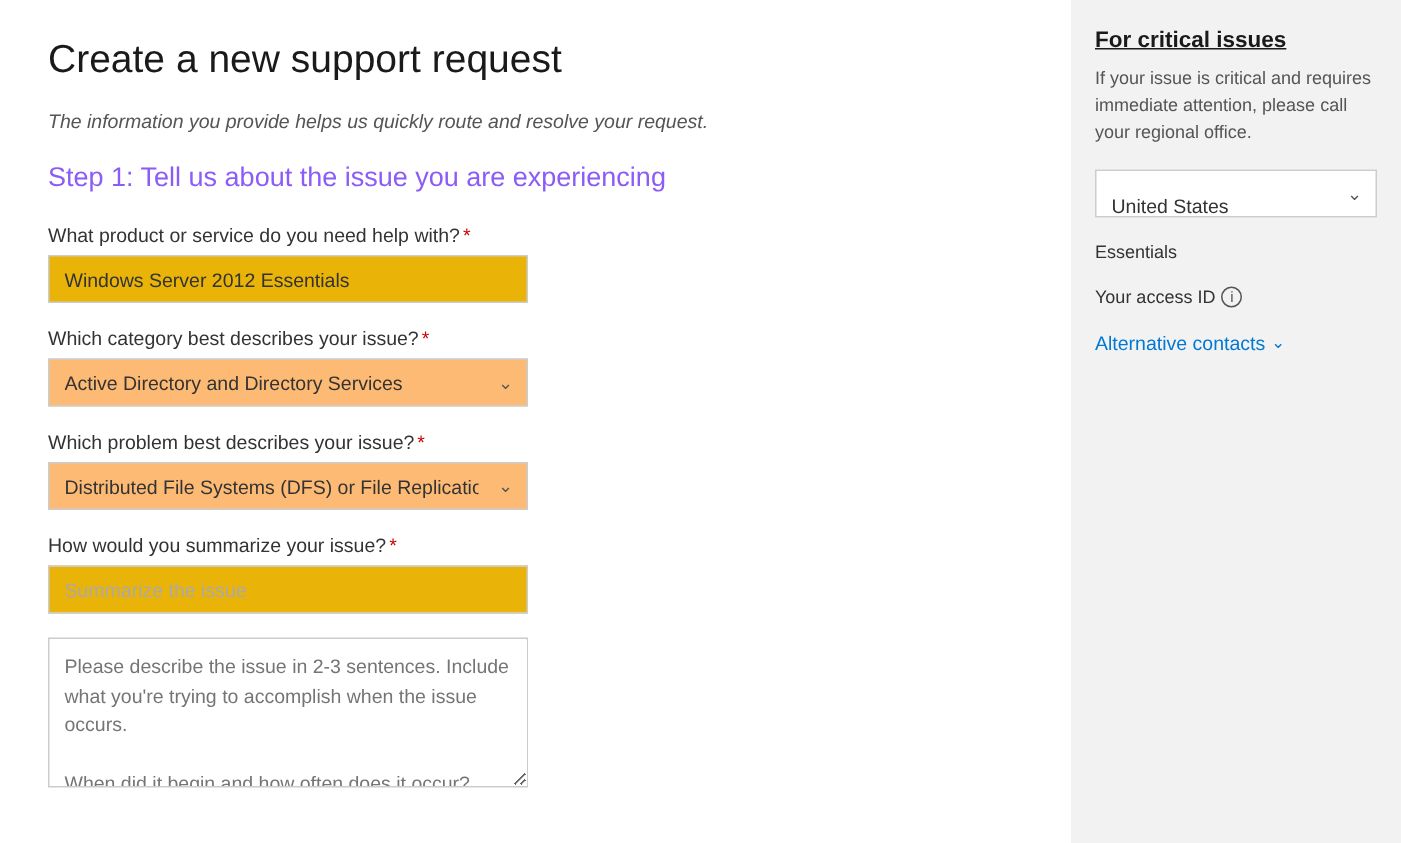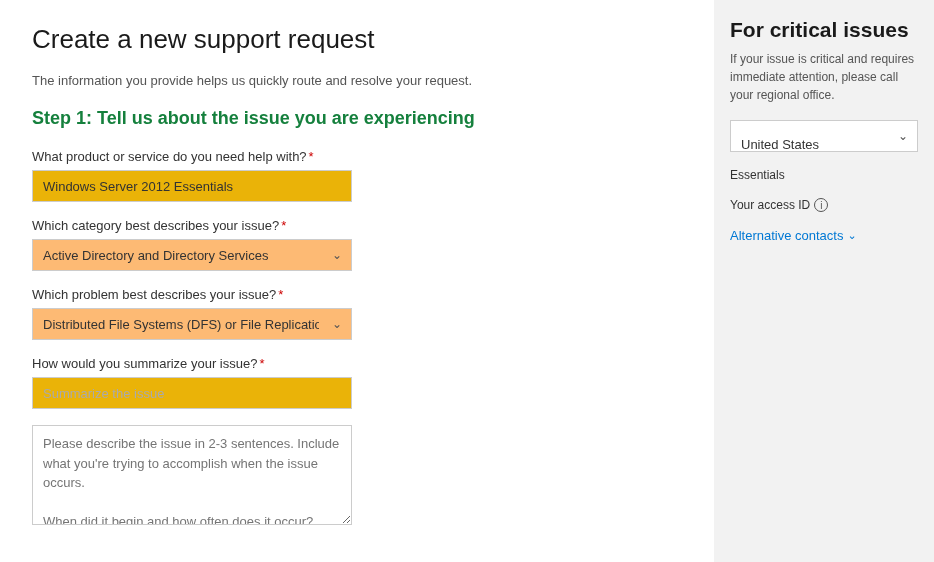--- a/index.html
+++ b/index.html
@@ -40,26 +40,27 @@
       font-weight: 300;
       color: #1a1a1a;
       margin-bottom: 18px;
       line-height: 1.2;
     }
 
     .intro-text {
       font-size: 13px;
       color: #555;
       margin-bottom: 20px;
+      font-style: italic;
     }
 
     .step-heading {
       font-size: 18px;
-      font-weight: 700;
-      color: #15803d;
+      font-weight: 400;
+      color: #8b5cf6;
       margin-bottom: 20px;
     }
 
     .form-group {
       margin-bottom: 16px;
     }
 
     .form-label {
       font-size: 13px;
       color: #333;
@@ -125,24 +126,25 @@
       color: #aaa;
       background: #fff;
       resize: vertical;
       outline: none;
       font-family: 'Segoe UI', Arial, sans-serif;
       line-height: 1.5;
     }
 
     
     .sidebar-title {
-      font-size: 21px;
+      font-size: 15px;
       font-weight: 600;
       color: #1a1a1a;
       margin-bottom: 8px;
+      text-decoration: underline;
     }
 
     .sidebar-desc {
       font-size: 12px;
       color: #555;
       line-height: 1.5;
       margin-bottom: 16px;
     }
 
     .sidebar-label {

